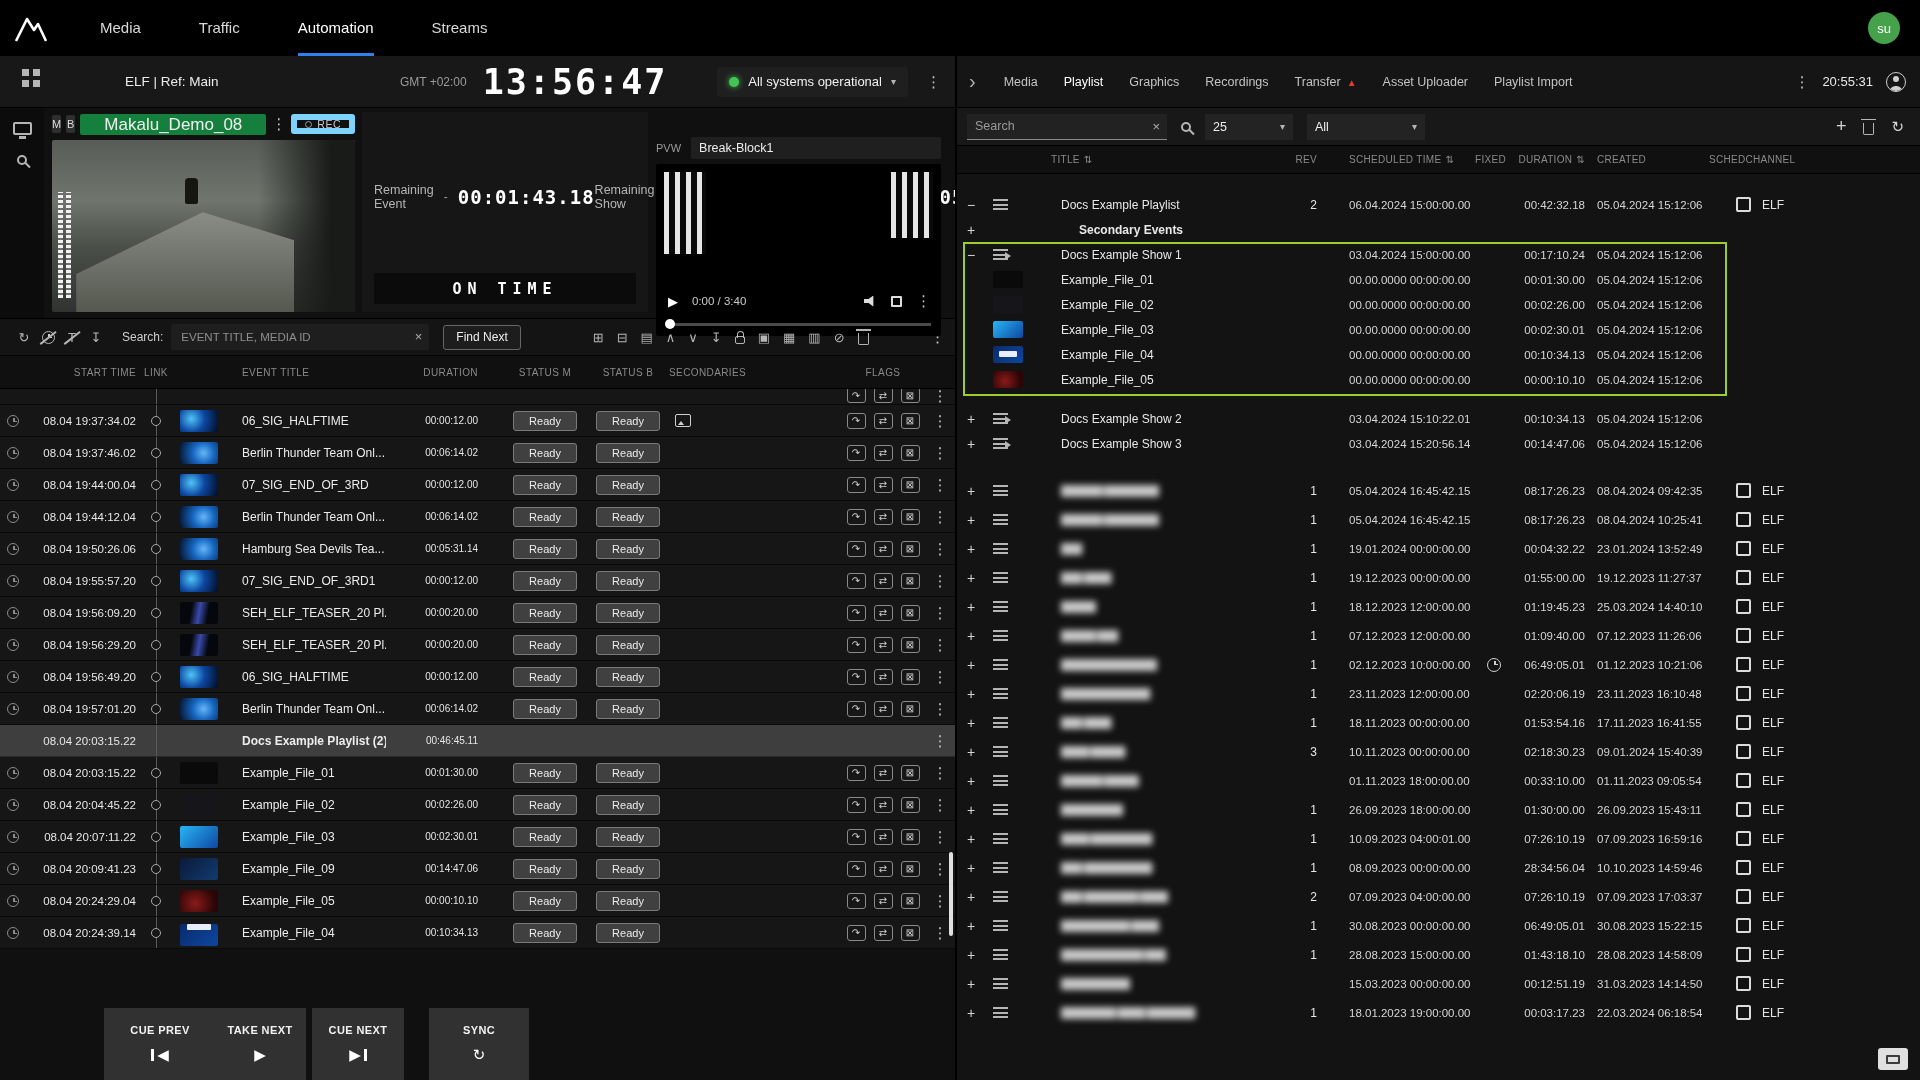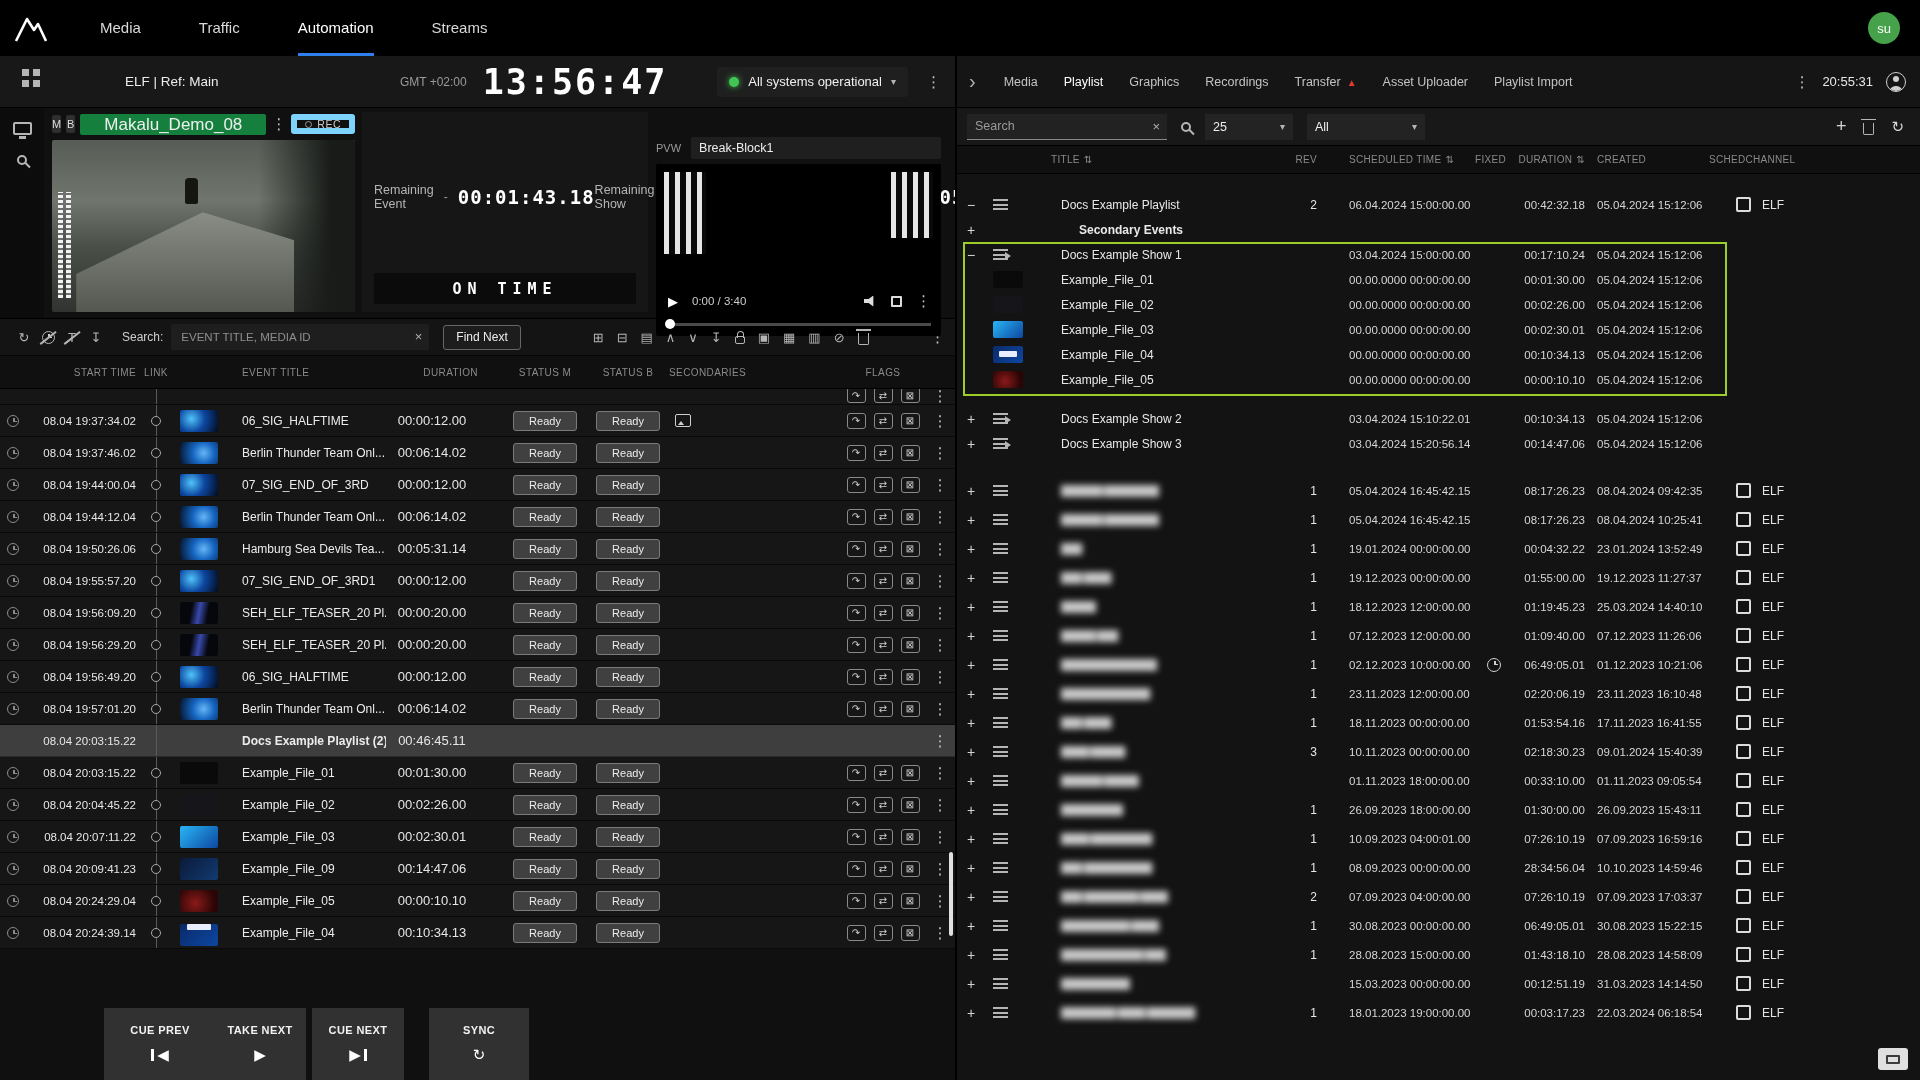--- a/index.html
+++ b/index.html
@@ -116,21 +116,21 @@
   .c-clk .i-clock{width:12px;height:12px;border-color:#8a8a8a;}
   .c-clk .i-clock::before,.c-clk .i-clock::after{background:#8a8a8a;}
   .c-time{text-align:right;font-size:11.5px;color:#e6e6e6;}
   .c-link{position:relative;height:100%;}
   .c-link::before{content:'';position:absolute;left:50%;top:0;bottom:0;width:1px;background:#5a5a5a;}
   .node{position:absolute;left:50%;top:50%;transform:translate(-50%,-50%);width:10px;height:10px;border:1.5px solid #a8a8a8;border-radius:50%;background:#161616;z-index:1;}
   .thumb{width:38px;height:22px;border-radius:2px;display:block;margin-left:4px;background:#222;}
   .thumb.sm{width:30px;height:17px;margin-left:8px;}
   .c-title{font-size:12px;color:#ececec;padding-left:16px;white-space:nowrap;overflow:hidden;}
   .group .c-title{font-weight:bold;}
-  .c-dur{text-align:center;font-size:13px;color:#e6e6e6;}
+  .c-dur{text-align:right;font-size:10px;color:#e6e6e6;}
   .chip{width:64px;justify-self:center;text-align:center;padding:3px 0;border:1px solid #7a7a7a;border-radius:3px;font-size:11px;color:#ececec;background:#404040;}
   .c-sec{display:flex;align-items:center;padding-left:6px;}
   .i-image{width:16px;height:13px;border:1.5px solid #cfcfcf;border-radius:2px;position:relative;display:inline-block;}
   .i-image::after{content:'';position:absolute;bottom:1px;left:2px;border:3px solid transparent;border-bottom:4px solid #cfcfcf;}
   .c-flags{display:flex;gap:8px;justify-content:center;}
   .fbtn{width:19px;height:16px;border:1px solid #8a8a8a;border-radius:3px;color:#cfcfcf;font-size:10px;display:inline-flex;align-items:center;justify-content:center;cursor:pointer;}
   .c-kebab{justify-self:center;}
 
   
   .th-swirl{background:radial-gradient(circle at 30% 40%,#4fc3f7 0%,#0d47a1 45%,#020b1e 100%);}

